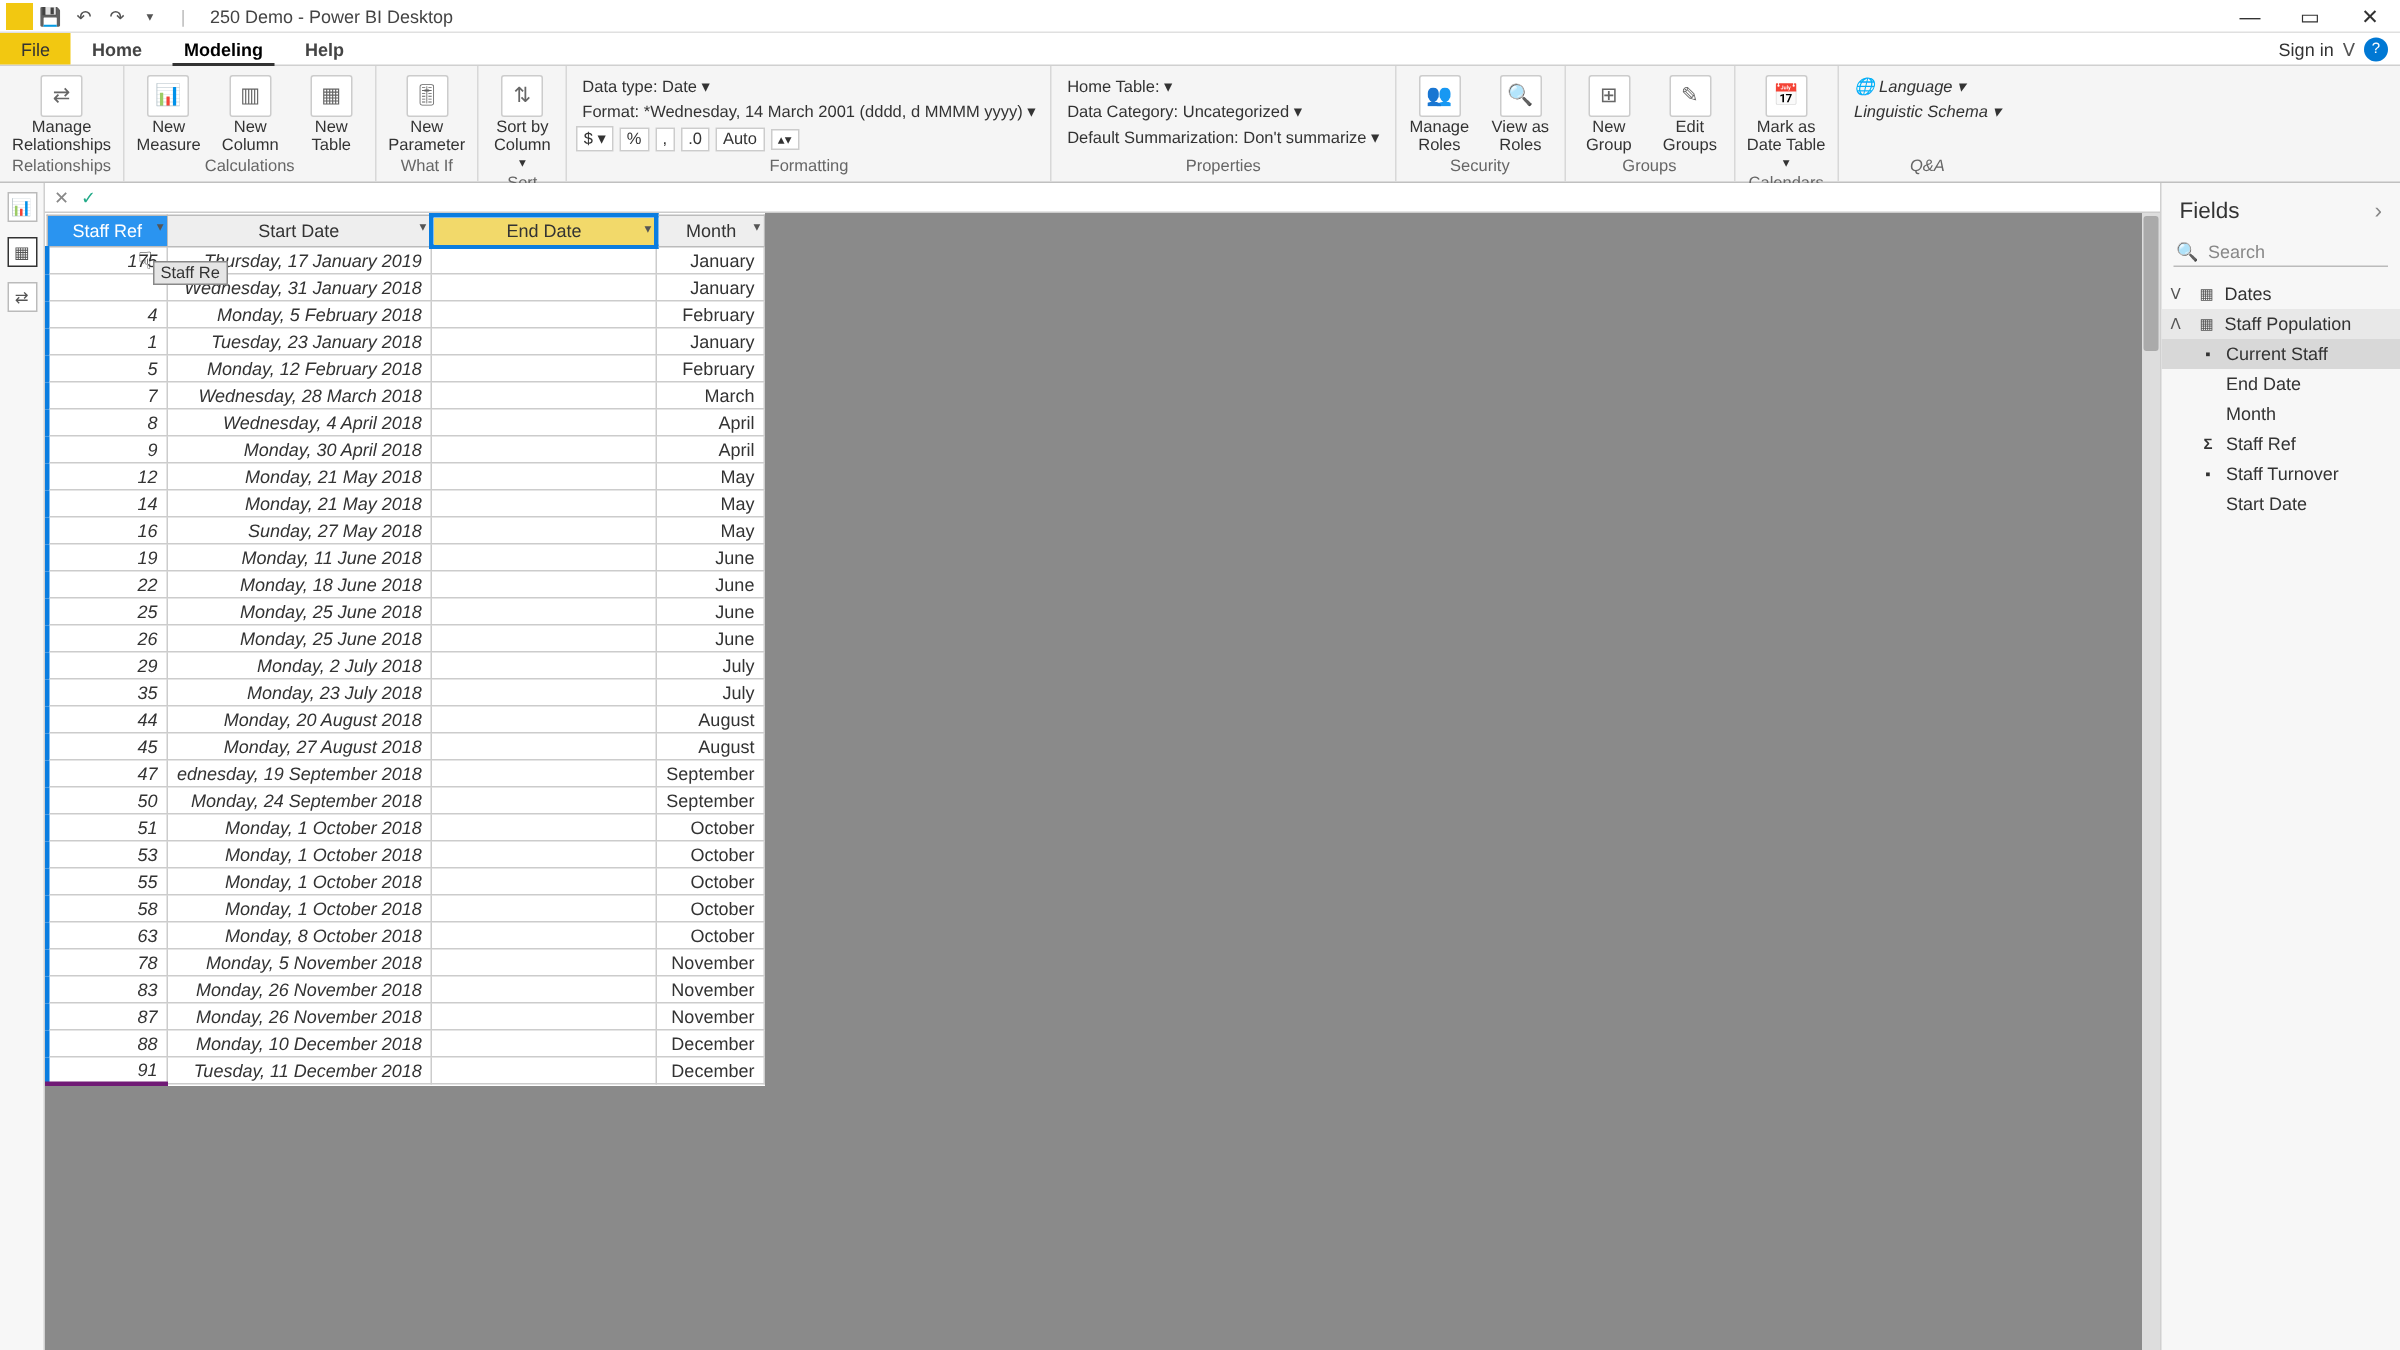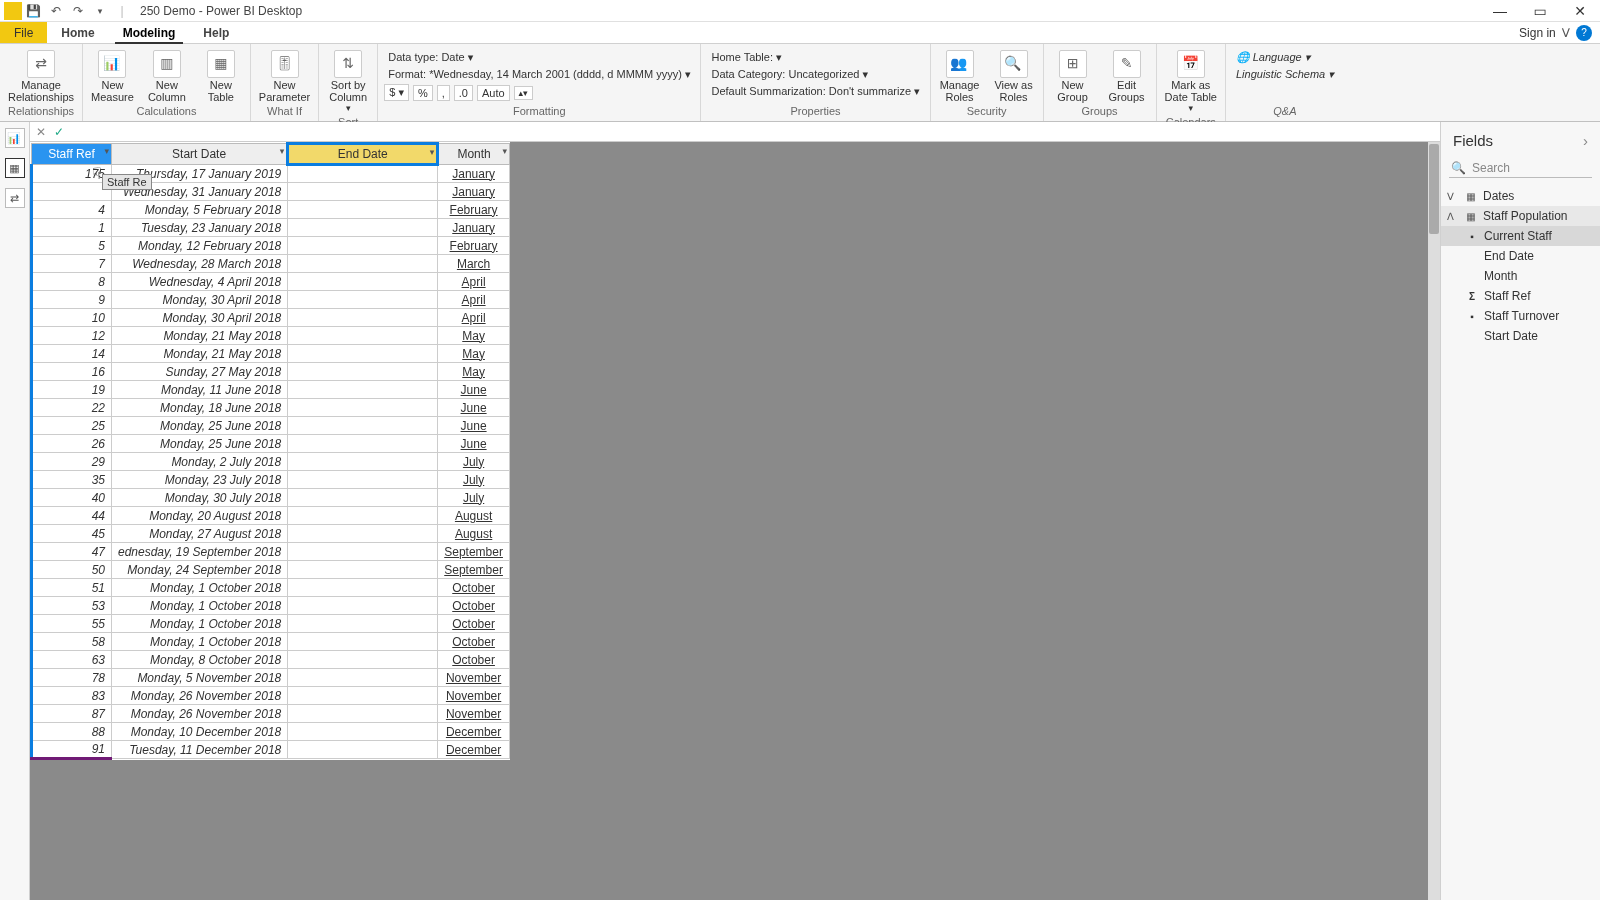--- a/index.html
+++ b/index.html
@@ -46,21 +46,21 @@
 .formulabar .x { color: #888; }
 .formulabar .chk { color: #2a8; }
 
 .tablewrap { position: absolute; left: 0; top: 20px; right: 10px; bottom: 0; overflow: hidden; }
 .datatable { border-collapse: collapse; background: #fff; font-size: 12px; }
 .datatable th { background: #eee; border: 1px solid #bbb; padding: 2px 4px; font-weight: normal; text-align: center; font-size: 12px; position: relative; }
 .datatable th.selected { background: #f2d96a; border: 3px solid #0a7de0; }
 .datatable th.col-selected { background: #2a94f0; color: #fff; }
 .datatable th .dd { position: absolute; right: 2px; top: 2px; font-size: 9px; color: #555; }
 .datatable td { border: 1px solid #ccc; padding: 1px 6px; font-style: italic; color: #333; text-align: right; height: 18px; white-space: nowrap; }
-.datatable td.month { font-style: normal; text-align: center; text-decoration: underline; }
+.datatable td.month { font-style: normal; text-align: right; }
 .datatable td.ref { font-style: italic; text-align: right; }
 .datatable tbody tr td:first-child { border-left: 3px solid #0a7de0; }
 .datatable tbody tr:last-child td:first-child { border-bottom: 3px solid #701a75; }
 
 .tooltip { position: absolute; left: 72px; top: 32px; background: #e5e5e5; border: 1px solid #888; padding: 1px 4px; font-size: 11px; z-index: 5; }
 .cursor { position: absolute; left: 62px; top: 22px; width: 18px; height: 18px; z-index: 6; pointer-events: none; }
 .cursor::before { content: "☟"; font-size: 16px; }
 
 .vscroll { position: absolute; right: 0; top: 20px; width: 12px; bottom: 0; background: #ddd; }
 .vscroll .thumb { position: absolute; left: 1px; right: 1px; top: 2px; height: 90px; background: #aaa; border-radius: 2px; }
@@ -309,26 +309,20 @@
               <td></td>
               <td class="month">April</td>
             </tr>
             <tr>
               <td class="ref">9</td>
               <td>Monday, 30 April 2018</td>
               <td></td>
               <td class="month">April</td>
             </tr>
             <tr>
-              <td class="ref">10</td>
-              <td>Monday, 30 April 2018</td>
-              <td></td>
-              <td class="month">April</td>
-            </tr>
-            <tr>
               <td class="ref">12</td>
               <td>Monday, 21 May 2018</td>
               <td></td>
               <td class="month">May</td>
             </tr>
             <tr>
               <td class="ref">14</td>
               <td>Monday, 21 May 2018</td>
               <td></td>
               <td class="month">May</td>
@@ -365,26 +359,20 @@
             </tr>
             <tr>
               <td class="ref">29</td>
               <td>Monday, 2 July 2018</td>
               <td></td>
               <td class="month">July</td>
             </tr>
             <tr>
               <td class="ref">35</td>
               <td>Monday, 23 July 2018</td>
-              <td></td>
-              <td class="month">July</td>
-            </tr>
-            <tr>
-              <td class="ref">40</td>
-              <td>Monday, 30 July 2018</td>
               <td></td>
               <td class="month">July</td>
             </tr>
             <tr>
               <td class="ref">44</td>
               <td>Monday, 20 August 2018</td>
               <td></td>
               <td class="month">August</td>
             </tr>
             <tr>

